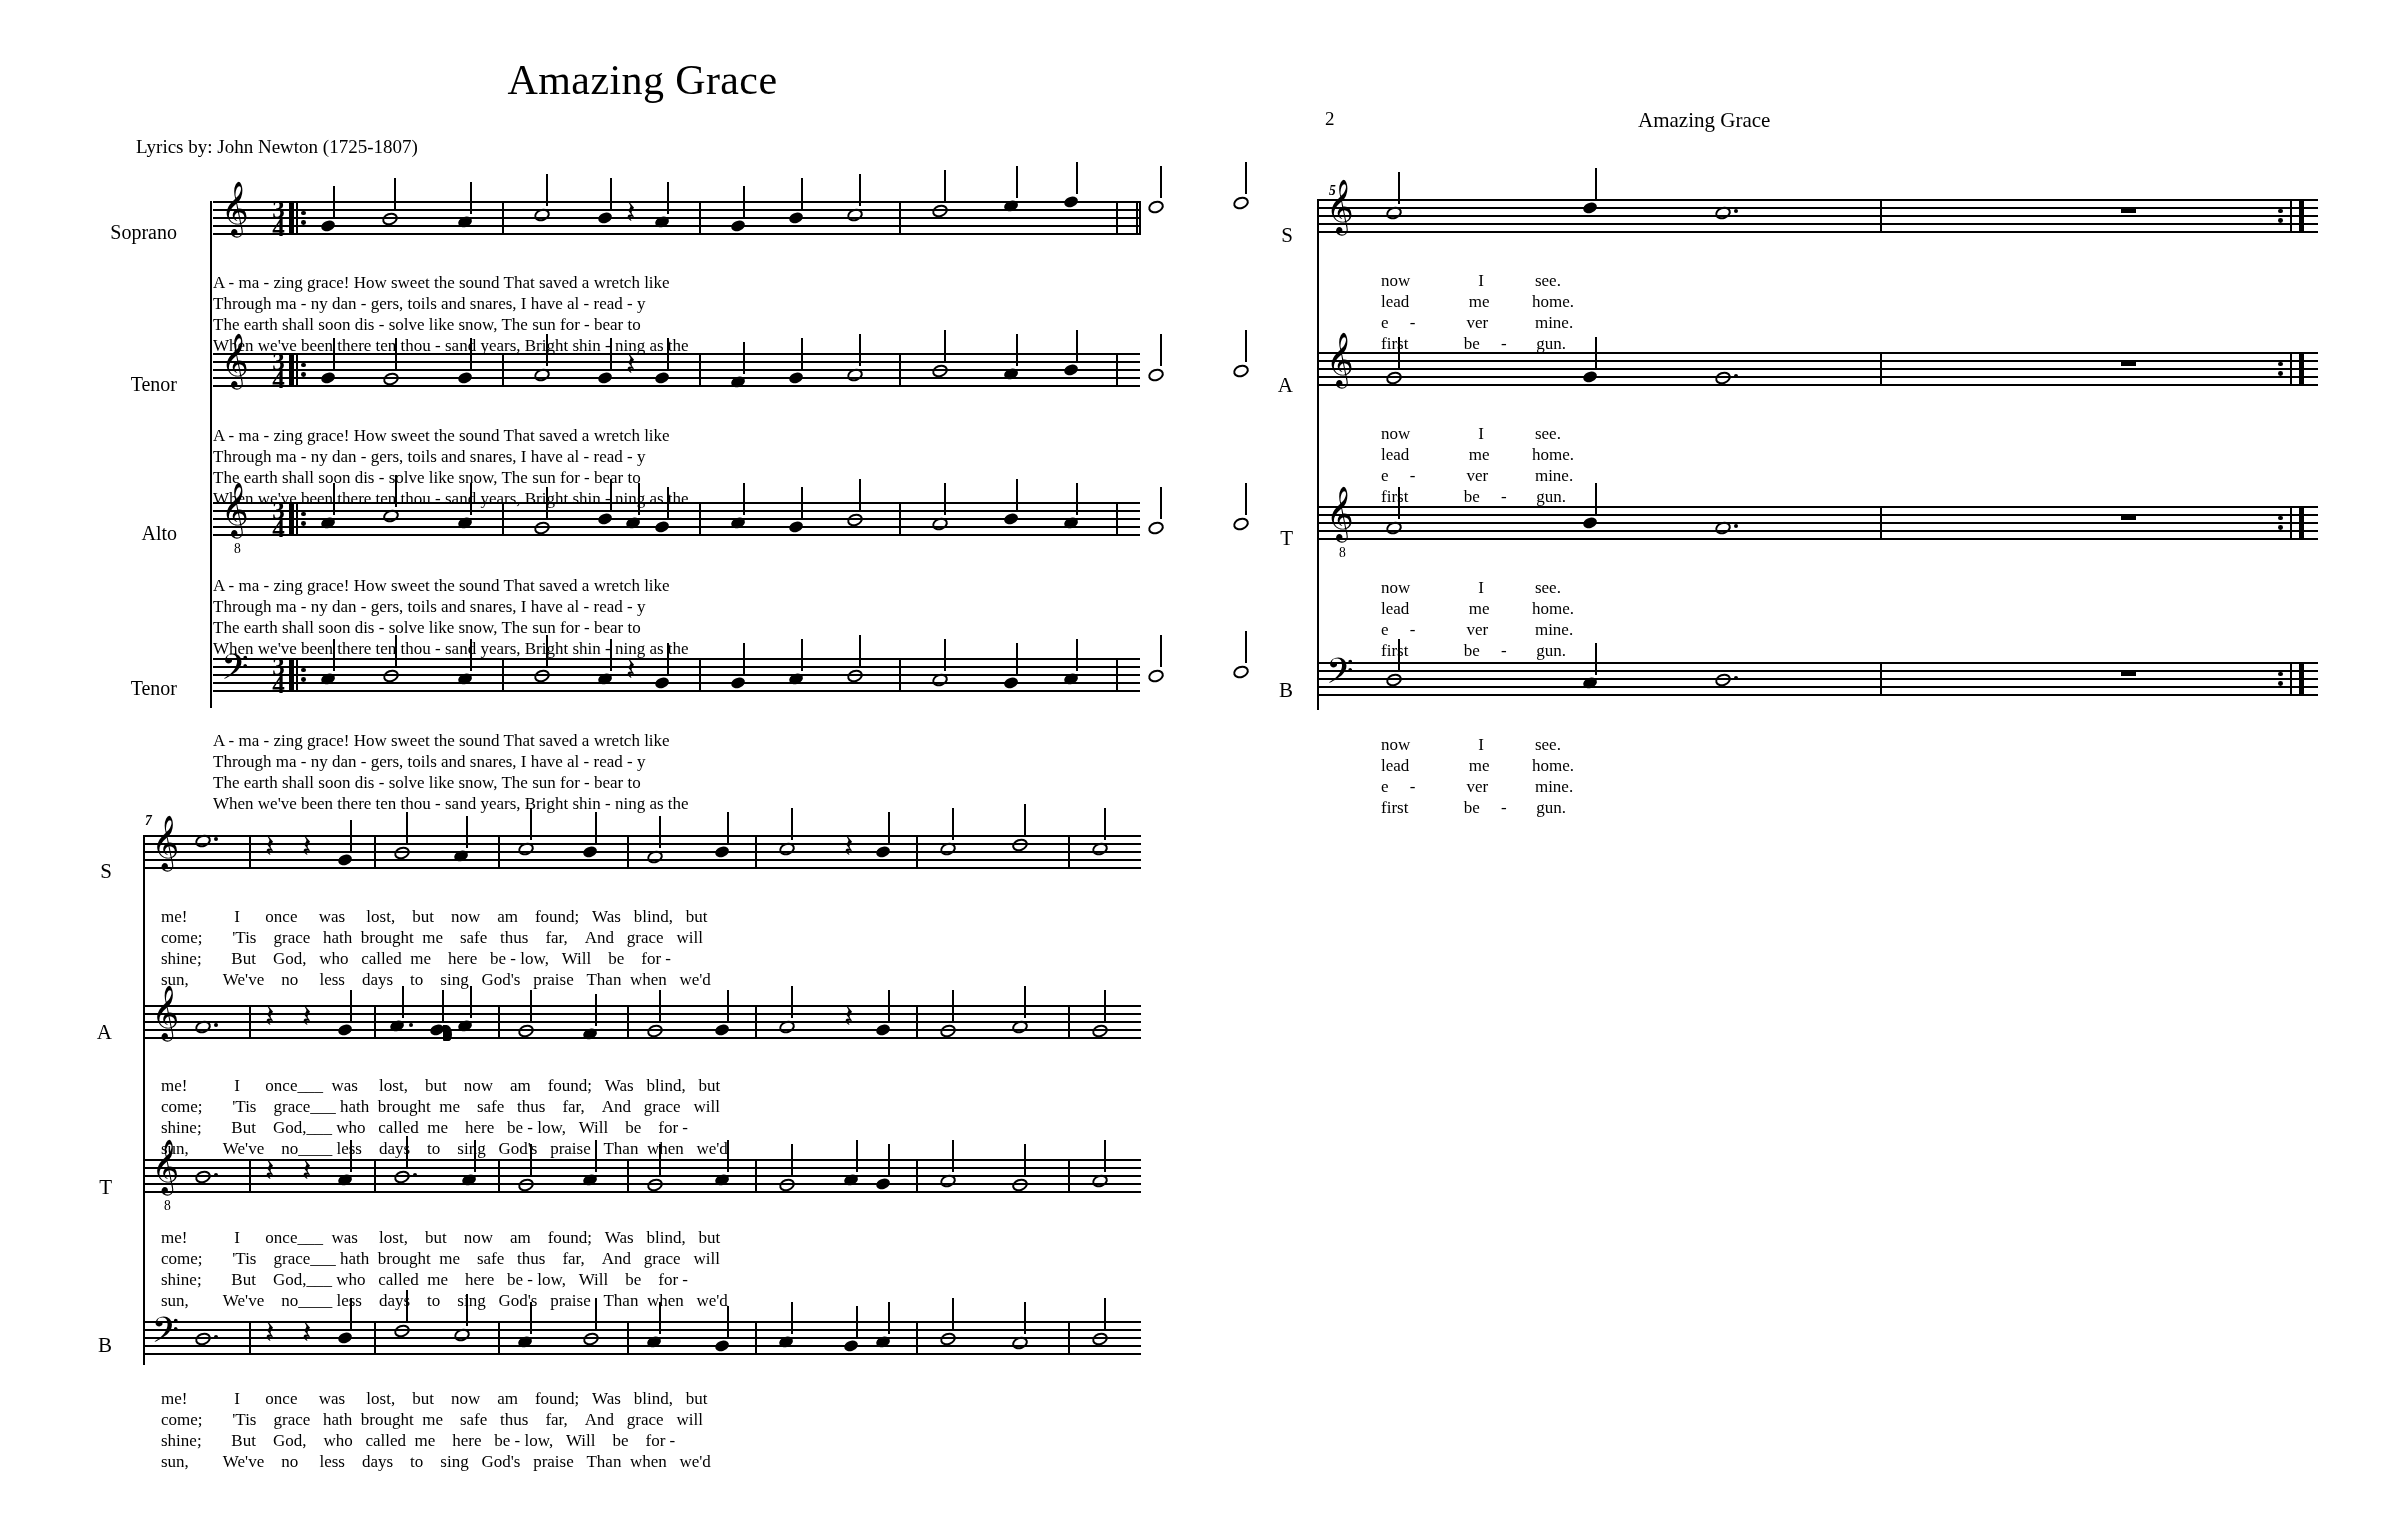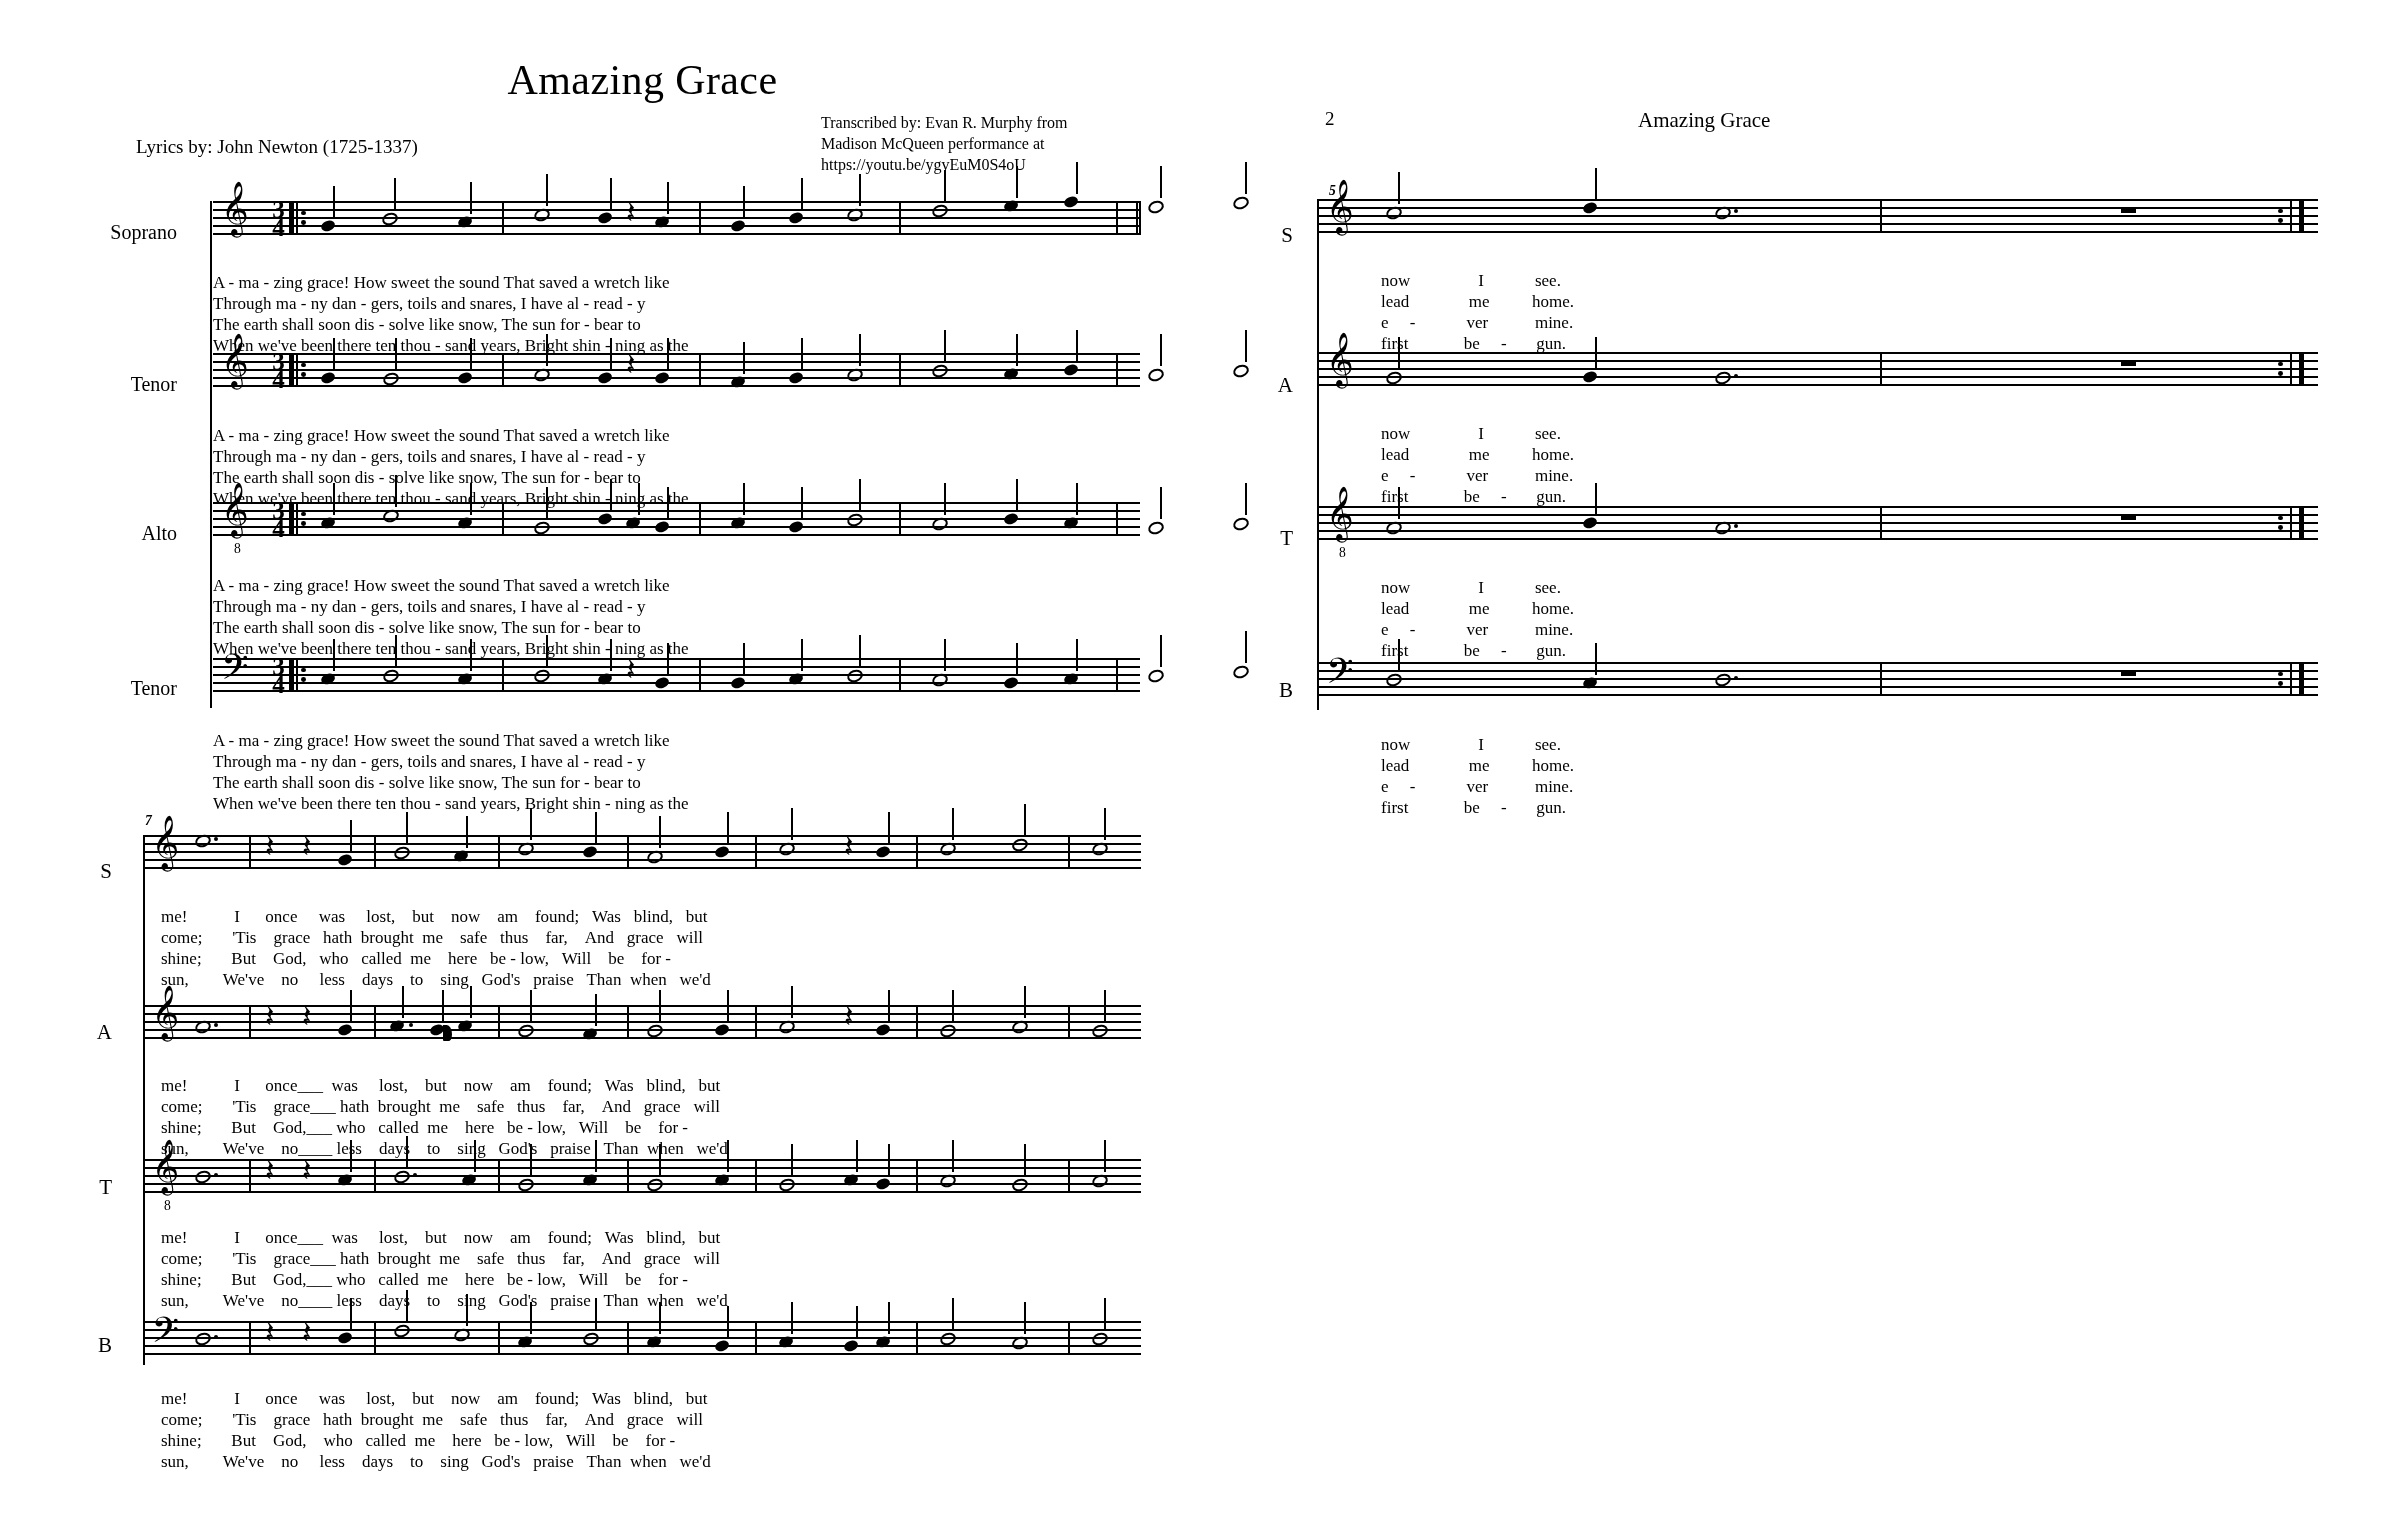--- a/index.html
+++ b/index.html
@@ -185,26 +185,21 @@
     white-space: nowrap;
     font-size: 17px;
   }
 </style>
 </head>
 <body>
 
 <div class="page">
 
   <div class="title">Amazing Grace</div>
-  <div class="lyricist">Lyrics by: John Newton (1725-1337)</div>
-  <div class="transcriber">
-    <div>Transcribed by: Evan R. Murphy from</div>
-    <div>Madison McQueen performance at</div>
-    <div>https://youtu.be/ygvEuM0S4oU</div>
-  </div>
+  <div class="lyricist">Lyrics by: John Newton (1725-1807)</div>
   <div class="pagenum">2</div>
   <div class="p2title">Amazing Grace</div>
 
   <div class="system" id="sys1" style="left:0; top:0;">
 
     <div class="partname" style="left:32px; top:221px; width:145px;">Soprano</div>
     <div class="partname" style="left:32px; top:373px; width:145px;">Tenor</div>
     <div class="partname" style="left:32px; top:522px; width:145px;">Alto</div>
     <div class="partname" style="left:32px; top:677px; width:145px;">Tenor</div>
 

